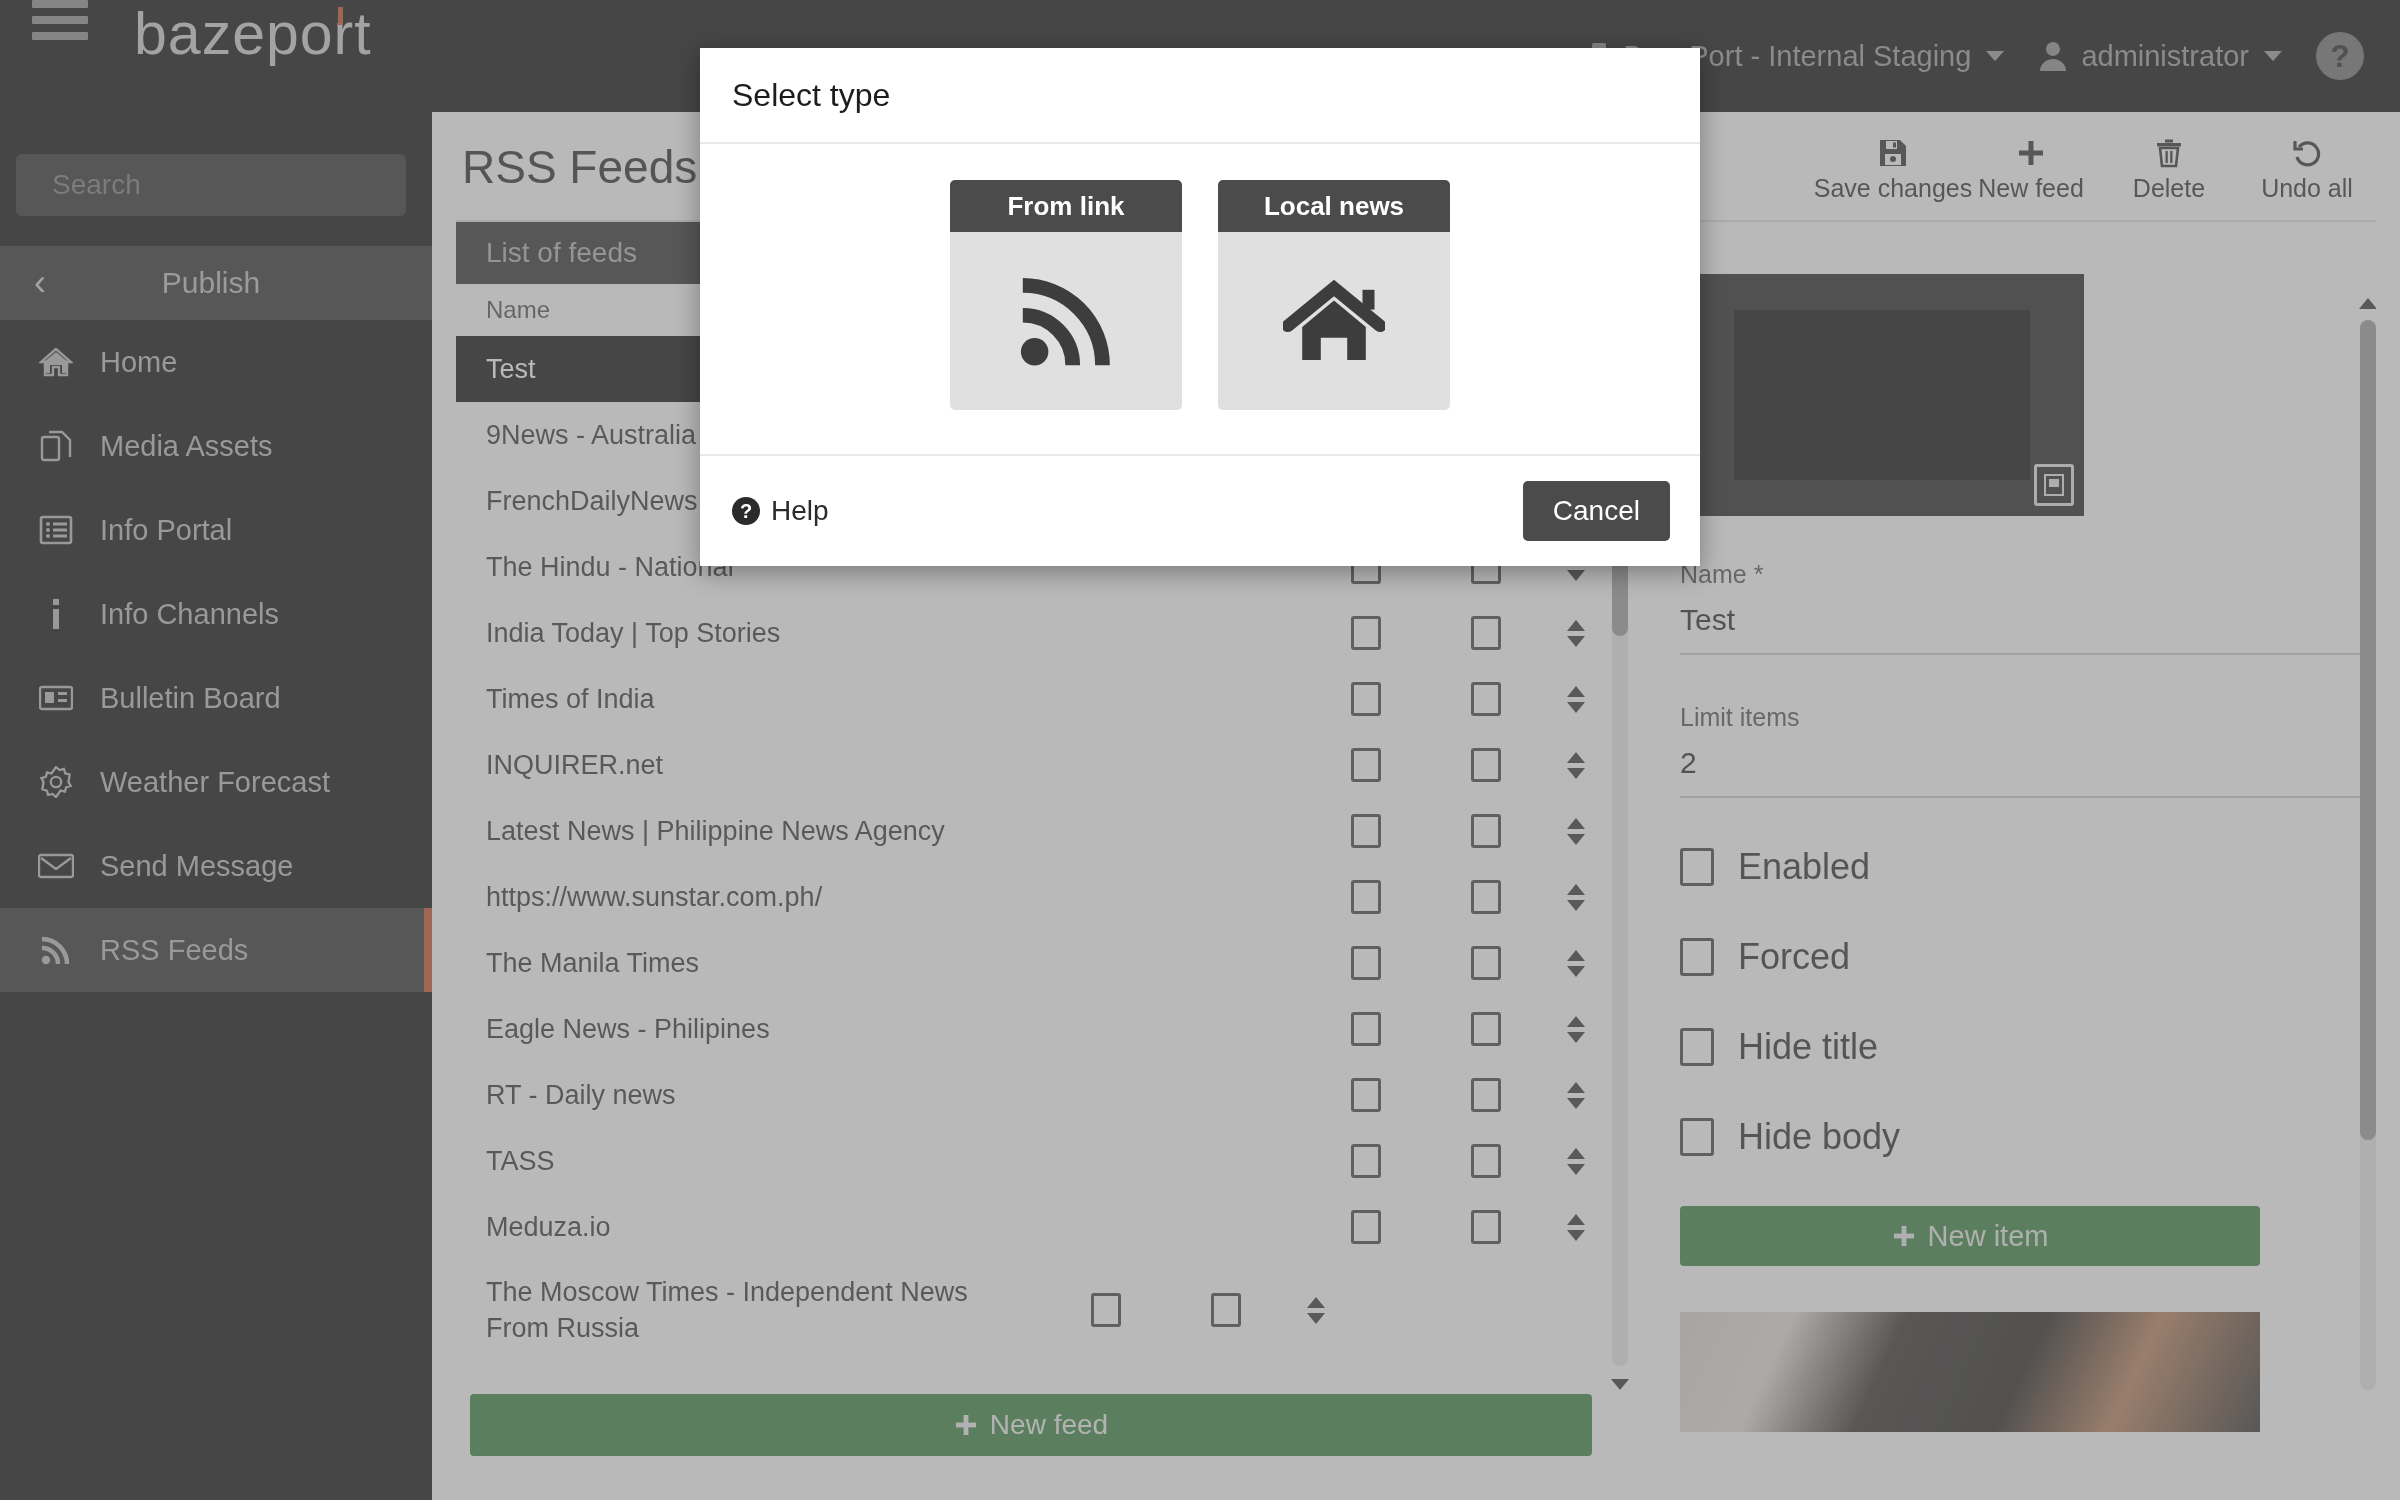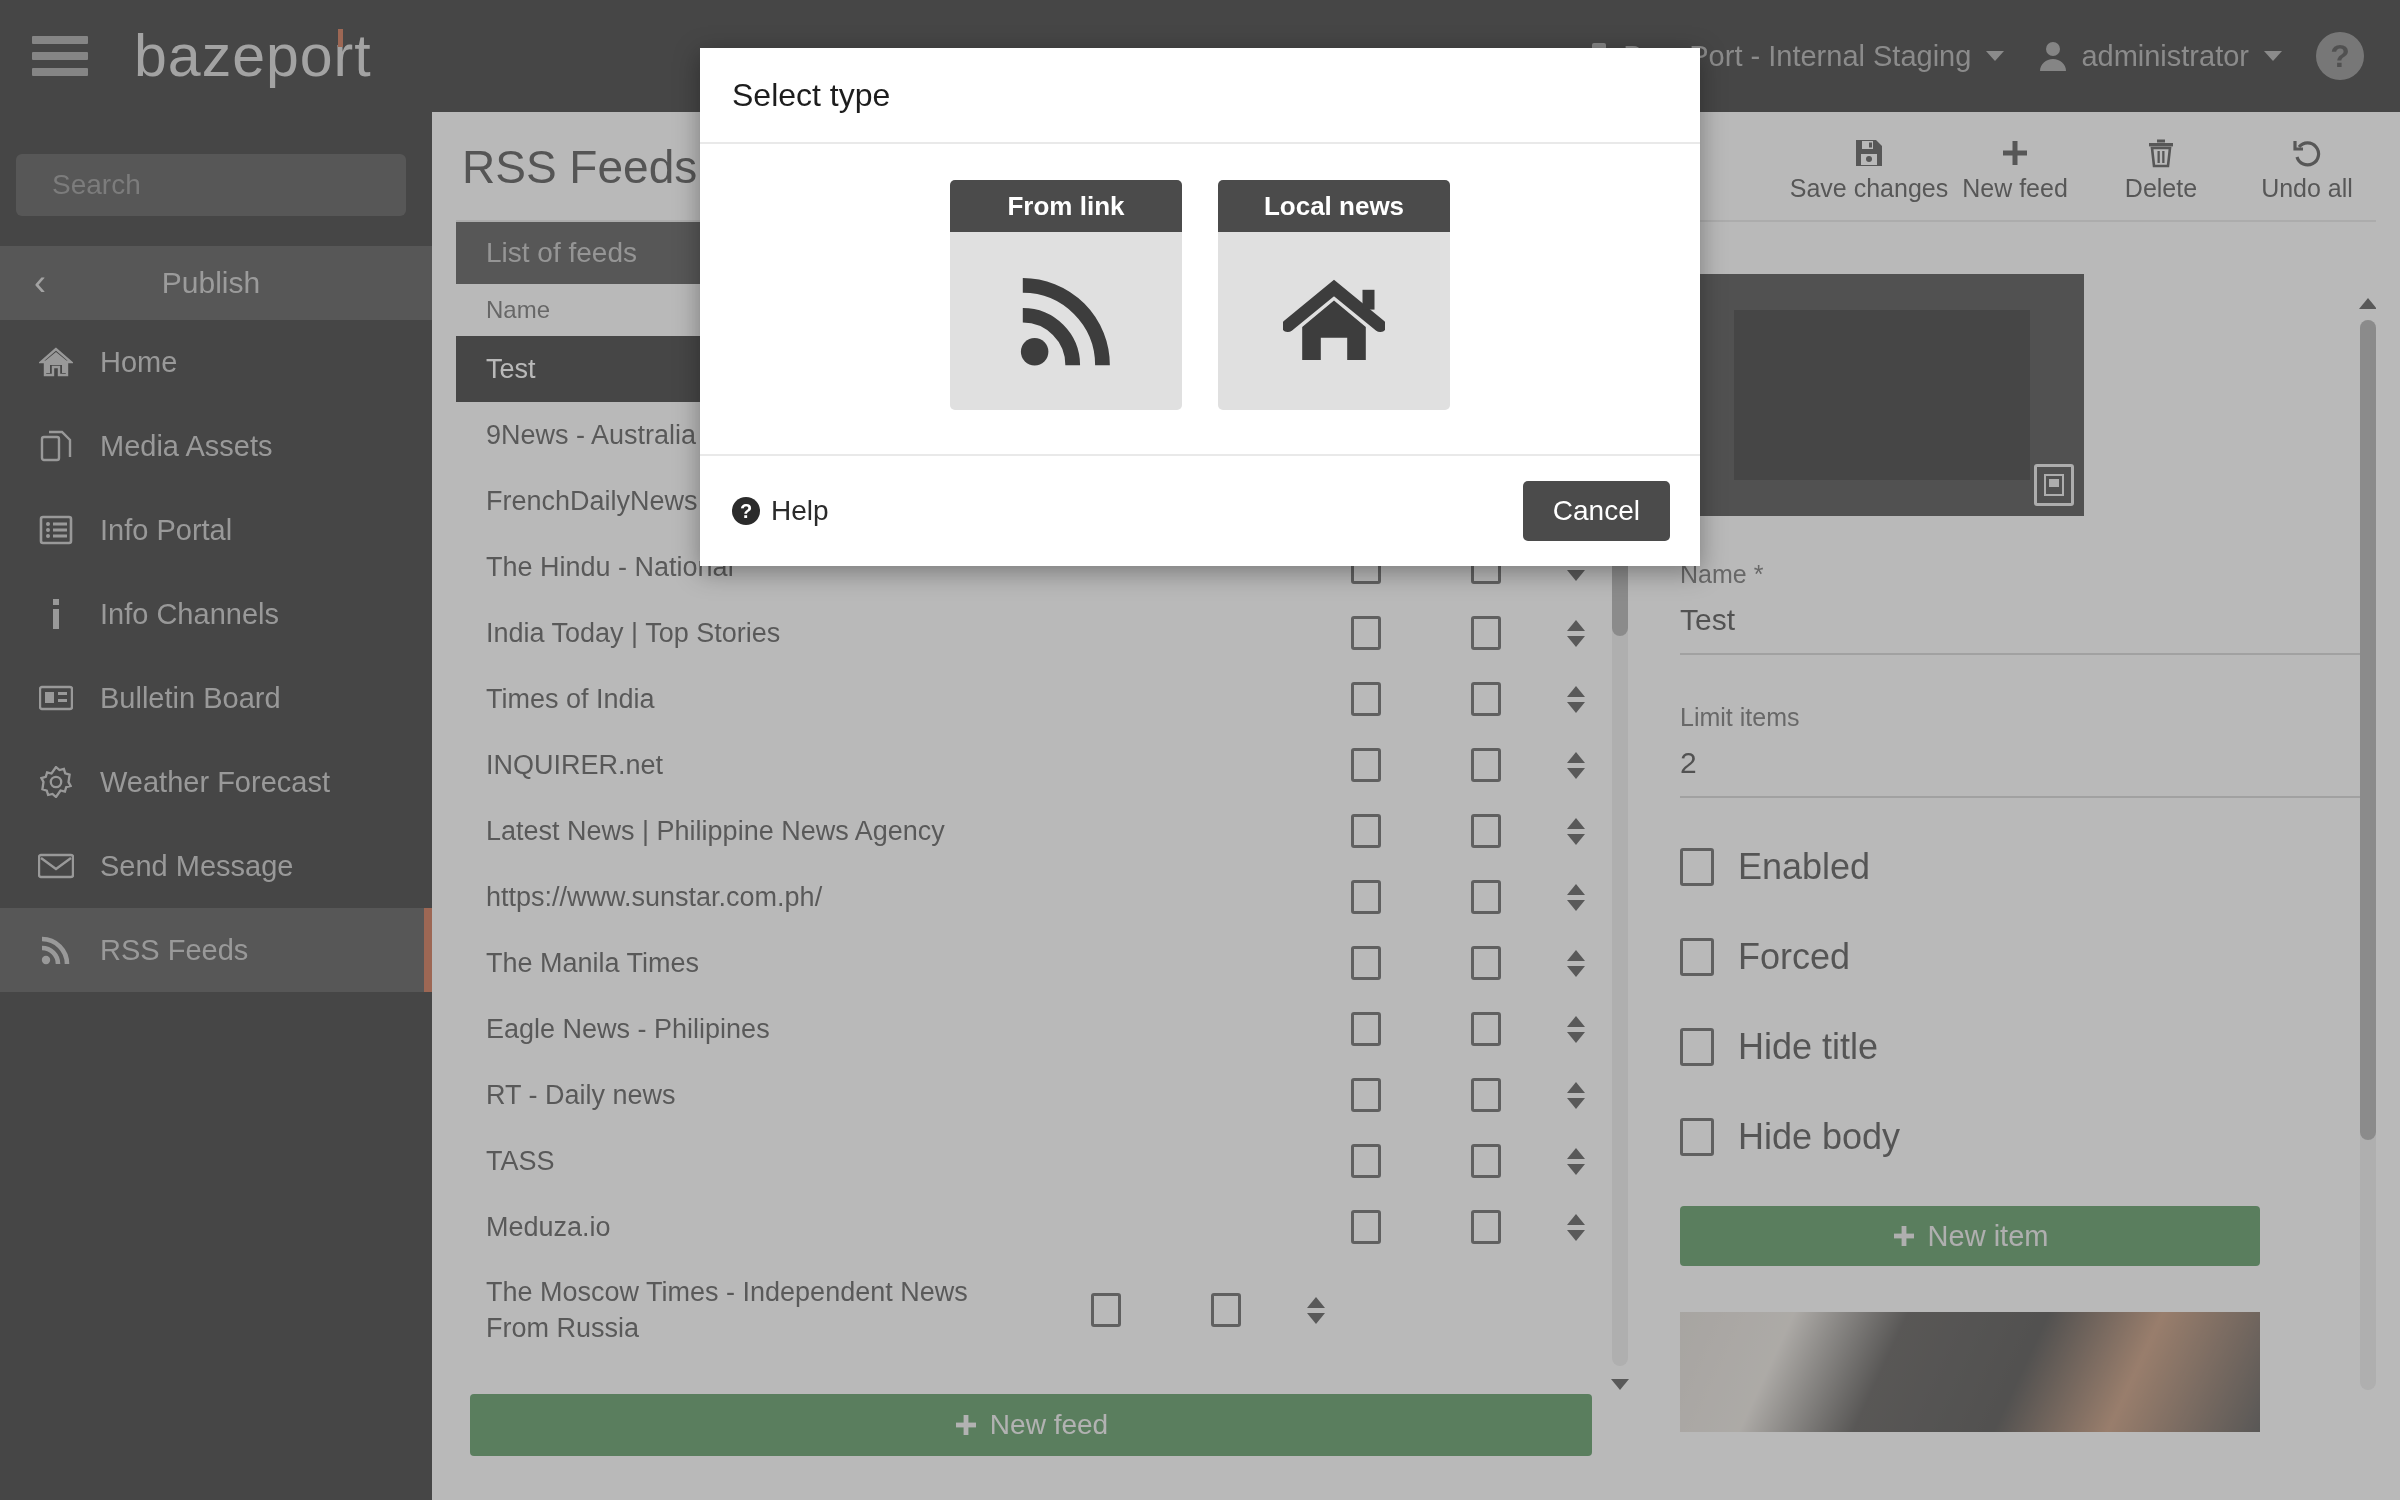--- a/index.html
+++ b/index.html
@@ -10,21 +10,21 @@
     background: #000;
   }
 
   #app { position: relative; width: 2400px; height: 1500px; }
 
   
   .topbar {
     position: absolute; top: 0; left: 0;
     width: 2400px; height: 112px;
     background: #000;
-    display: flex; align-items: center;
+    display: flex; 
     z-index: 5;
   }
   .hamburger {
     width: 56px; height: 40px;
     margin-left: 32px;
     display: flex; flex-direction: column; justify-content: space-between;
     cursor: pointer;
   }
   .hamburger span { display: block; height: 8px; background: #8c8c8c; border-radius: 1px; }
   .brand {
@@ -131,21 +131,21 @@
   }
   .page-head {
     height: 110px;
     display: flex; align-items: center;
     padding: 0 0 0 30px;
     position: relative;
   }
   .page-title { font-size: 46px; color: #222; font-weight: 400; }
   .toolbar {
     margin-left: auto; display: flex; align-items: flex-start;
-    padding-right: 24px; gap: 8px;
+    padding-right: 24px; gap: 0;
   }
   .tool-btn {
     width: 138px;
     display: flex; flex-direction: column; align-items: center;
     gap: 6px; cursor: pointer; color: #262626;
     padding-top: 6px;
   }
   .tool-btn .t-label { font-size: 25px; white-space: nowrap; }
   .head-divider {
     position: absolute; left: 24px; right: 24px; bottom: 0;

